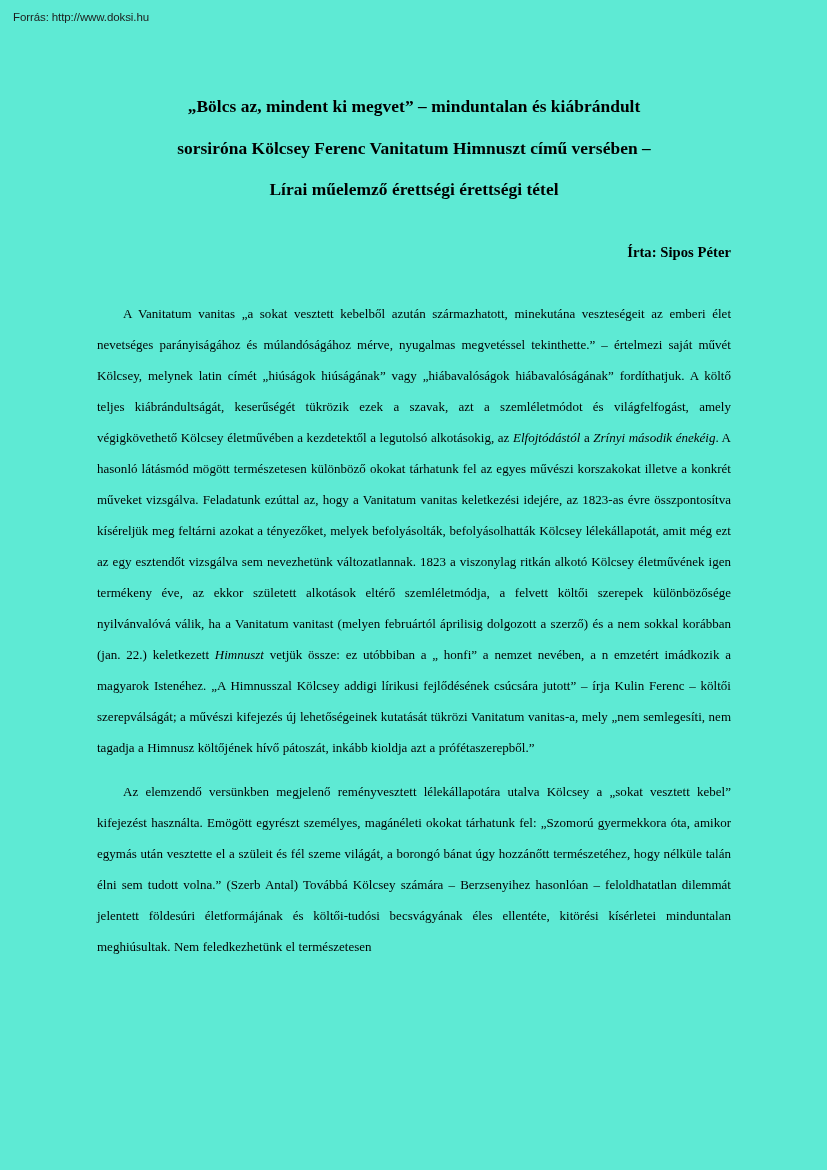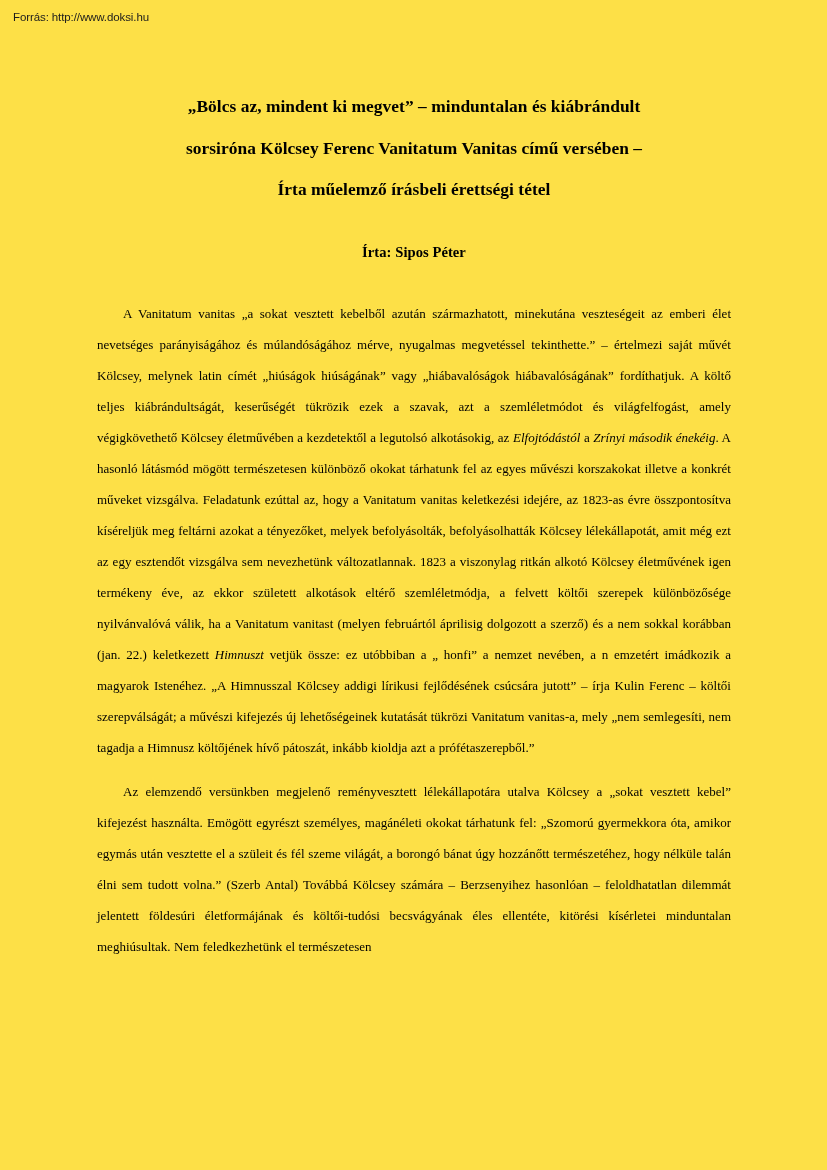--- a/index.html
+++ b/index.html
@@ -9,21 +9,21 @@
     background: #ffffff;
   }
   body {
     font-family: "Liberation Serif", "DejaVu Serif", serif;
     color: #000000;
   }
   .page {
     position: relative;
     width: 827px;
     height: 1170px;
-    background: #fde047;
+    background: #5eead4;
     overflow: hidden;
     box-sizing: border-box;
   }
   .source-header {
     position: absolute;
     left: 13px;
     top: 10px;
     font-family: "Liberation Sans", "DejaVu Sans", sans-serif;
     font-size: 11.5px;
     line-height: 14px;
@@ -46,21 +46,21 @@
     padding: 0 4px;
     letter-spacing: 0.05px;
     color: #000;
   }
   .title-line {
     display: block;
   }
   .author {
     font-size: 14.6px;
     font-weight: bold;
-    text-align: center;
+    text-align: right;
     margin: 0;
     padding-top: 31px;
     line-height: 20px;
     letter-spacing: 0.05px;
   }
   .body-text {
     margin: 0;
     padding-top: 36px;
   }
   p.para {
@@ -85,22 +85,22 @@
 <body>
 
 <div class="page">
 
   <div class="source-header">Forrás: http://www.doksi.hu</div>
 
   <div class="content">
 
     <h1 class="doc-title">
       <span class="title-line">„Bölcs az, mindent ki megvet” – minduntalan és kiábrándult</span>
-      <span class="title-line">sorsiróna Kölcsey Ferenc Vanitatum Vanitas című versében –</span>
-      <span class="title-line">Írta műelemző írásbeli érettségi tétel</span>
+      <span class="title-line">sorsiróna Kölcsey Ferenc Vanitatum Himnuszt című versében –</span>
+      <span class="title-line">Lírai műelemző érettségi érettségi tétel</span>
     </h1>
 
     <div class="author">Írta: Sipos Péter</div>
 
     <div class="body-text">
       <p class="para">A Vanitatum vanitas „a sokat vesztett kebelből azután származhatott, minekutána veszteségeit az emberi élet nevetséges parányiságához és múlandóságához mérve, nyugalmas megvetéssel tekinthette.” – értelmezi saját művét Kölcsey, melynek latin címét „hiúságok hiúságának” vagy „hiábavalóságok hiábavalóságának” fordíthatjuk. A költő teljes kiábrándultságát, keserűségét tükrözik ezek a szavak, azt a szemléletmódot és világfelfogást, amely végigkövethető Kölcsey életművében a kezdetektől a legutolsó alkotásokig, az <em>Elfojtódástól</em> a <em>Zrínyi második énekéig</em>. A hasonló látásmód mögött természetesen különböző okokat tárhatunk fel az egyes művészi korszakokat illetve a konkrét műveket vizsgálva. Feladatunk ezúttal az, hogy a Vanitatum vanitas keletkezési idejére, az 1823-as évre összpontosítva kíséreljük meg feltárni azokat a tényezőket, melyek befolyásolták, befolyásolhatták Kölcsey lélekállapotát, amit még ezt az egy esztendőt vizsgálva sem nevezhetünk változatlannak. 1823 a viszonylag ritkán alkotó Kölcsey életművének igen termékeny éve, az ekkor született alkotások eltérő szemléletmódja, a felvett költői szerepek különbözősége nyilvánvalóvá válik, ha a Vanitatum vanitast (melyen februártól áprilisig dolgozott a szerző) és a nem sokkal korábban (jan. 22.) keletkezett <em>Himnuszt</em> vetjük össze: ez utóbbiban a „ honfi” a nemzet nevében, a n emzetért imádkozik a magyarok Istenéhez. „A Himnusszal Kölcsey addigi lírikusi fejlődésének csúcsára jutott” – írja Kulin Ferenc – költői szerepválságát; a művészi kifejezés új lehetőségeinek kutatását tükrözi Vanitatum vanitas-a, mely „nem semlegesíti, nem tagadja a Himnusz költőjének hívő pátoszát, inkább kioldja azt a prófétaszerepből.”</p>
       <p class="para">Az elemzendő versünkben megjelenő reményvesztett lélekállapotára utalva Kölcsey a „sokat vesztett kebel” kifejezést használta. Emögött egyrészt személyes, magánéleti okokat tárhatunk fel: „Szomorú gyermekkora óta, amikor egymás után vesztette el a szüleit és fél szeme világát, a borongó bánat úgy hozzánőtt természetéhez, hogy nélküle talán élni sem tudott volna.” (Szerb Antal) Továbbá Kölcsey számára – Berzsenyihez hasonlóan – feloldhatatlan dilemmát jelentett földesúri életformájának és költői-tudósi becsvágyának éles ellentéte, kitörési kísérletei minduntalan meghiúsultak. Nem feledkezhetünk el természetesen</p>
     </div>
 
   </div>

